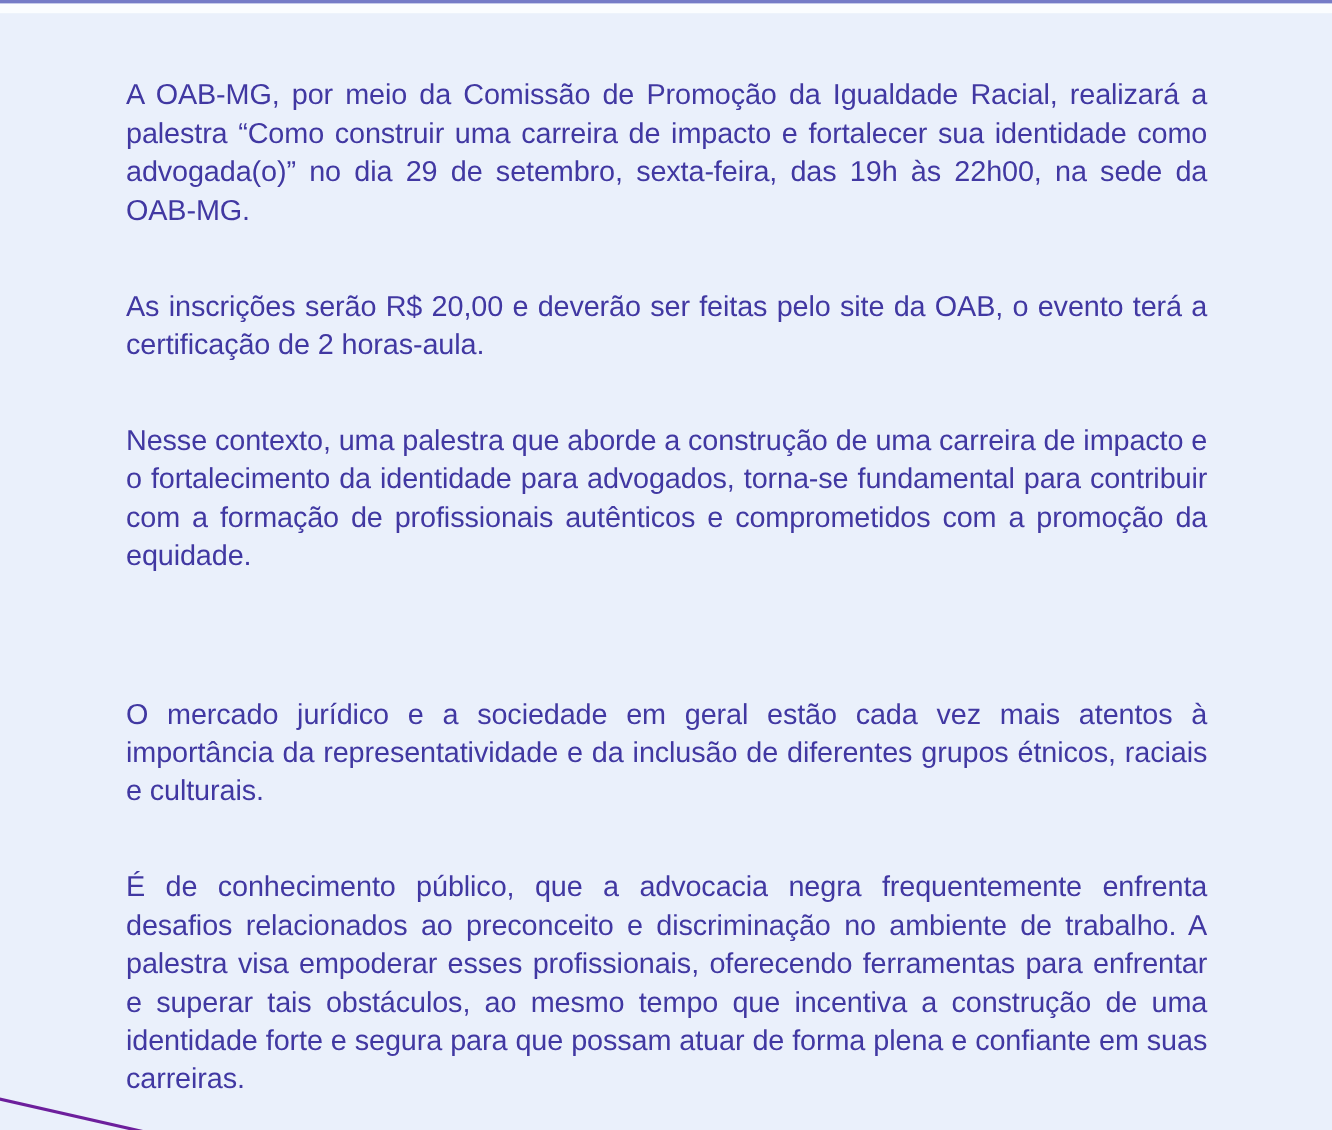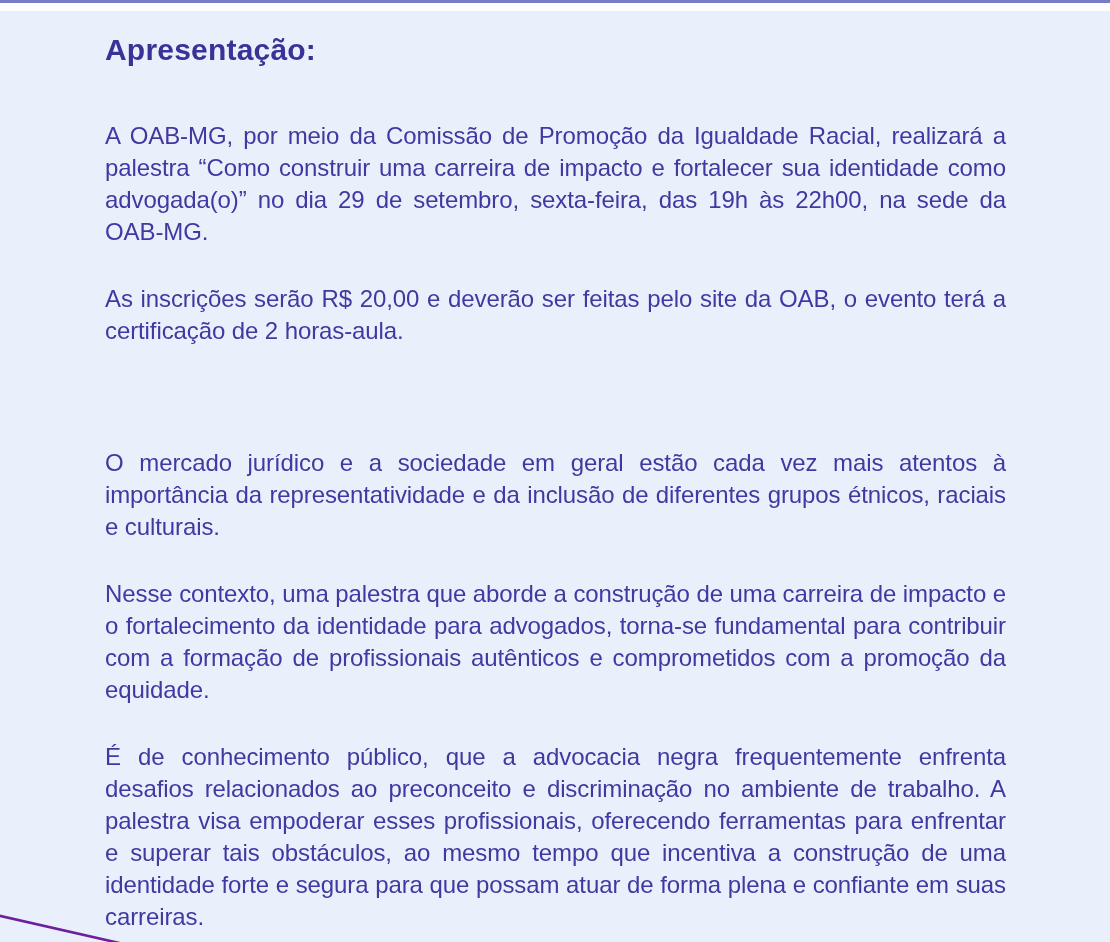--- a/index.html
+++ b/index.html
@@ -31,21 +31,21 @@
   }
   h1.section-heading {
     margin-top: 22px;
     font-size: 30px;
     line-height: 34px;
     font-weight: 700;
     letter-spacing: 0.2px;
     color: #3a3397;
   }
   p.body-paragraph {
-    margin-top: 35px;
+    margin-top: 48px;
     font-size: 24px;
     line-height: 32px;
     font-weight: 500;
     color: #4138a2;
     text-align: justify;
     letter-spacing: -0.1px;
   }
   p.body-paragraph.first {
     margin-top: 53px;
   }
@@ -61,28 +61,27 @@
     pointer-events: none;
   }
 </style>
 </head>
 <body>
 
 <div class="top-border"></div>
 <div class="top-white-strip"></div>
 
 <div class="content">
-  <h1 class="section-heading">Apresentação:</h1>
 
   <p class="body-paragraph first">A OAB-MG, por meio da Comissão de Promoção da Igualdade Racial, realizará a palestra “Como construir uma carreira de impacto e fortalecer sua identidade como advogada(o)” no dia 29 de setembro, sexta-feira, das 19h às 22h00, na sede da OAB-MG.</p>
 
   <p class="body-paragraph">As inscrições serão R$ 20,00 e deverão ser feitas pelo site da OAB, o evento terá a certificação de 2 horas-aula.</p>
 
+  <p class="body-paragraph">Nesse contexto, uma palestra que aborde a construção de uma carreira de impacto e o fortalecimento da identidade para advogados, torna-se fundamental para contribuir com a formação de profissionais autênticos e comprometidos com a promoção da equidade.</p>
+
   <p class="body-paragraph gap-before">O mercado jurídico e a sociedade em geral estão cada vez mais atentos à importância da representatividade e da inclusão de diferentes grupos étnicos, raciais e culturais.</p>
-
-  <p class="body-paragraph">Nesse contexto, uma palestra que aborde a construção de uma carreira de impacto e o fortalecimento da identidade para advogados, torna-se fundamental para contribuir com a formação de profissionais autênticos e comprometidos com a promoção da equidade.</p>
 
   <p class="body-paragraph">É de conhecimento público, que a advocacia negra frequentemente enfrenta desafios relacionados ao preconceito e discriminação no ambiente de trabalho. A palestra visa empoderar esses profissionais, oferecendo ferramentas para enfrentar e superar tais obstáculos, ao mesmo tempo que incentiva a construção de uma identidade forte e segura para que possam atuar de forma plena e confiante em suas carreiras.</p>
 </div>
 
 <svg class="corner-accent" viewBox="0 0 170 40" xmlns="http://www.w3.org/2000/svg">
   <line x1="-4" y1="13" x2="150" y2="48" stroke="#6d1f9c" stroke-width="2.6"></line>
 </svg>
 
 </body></html>

